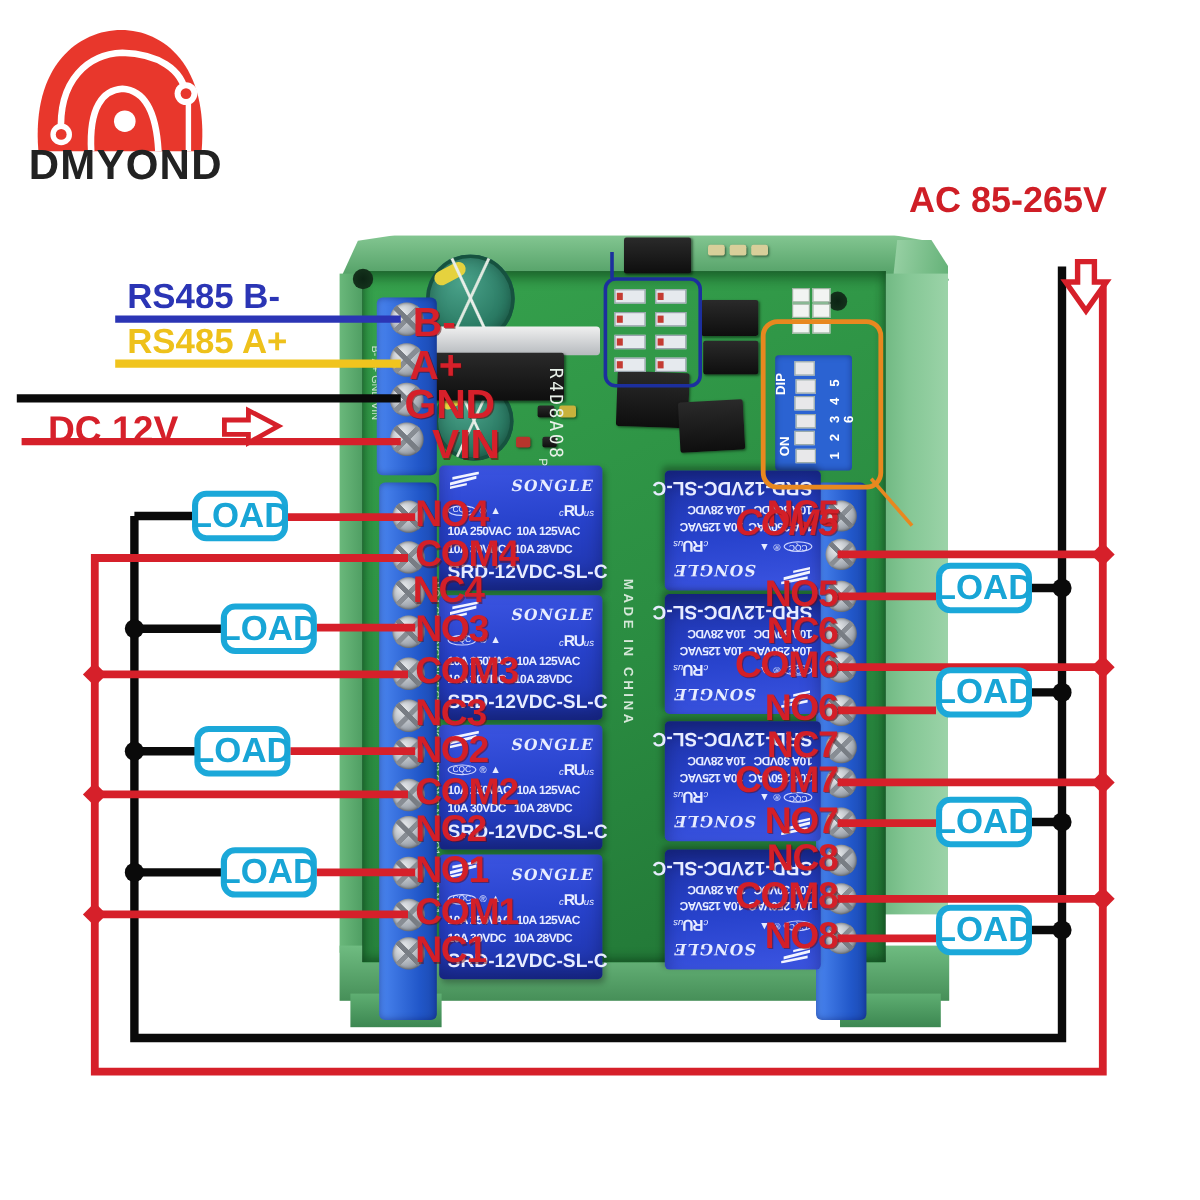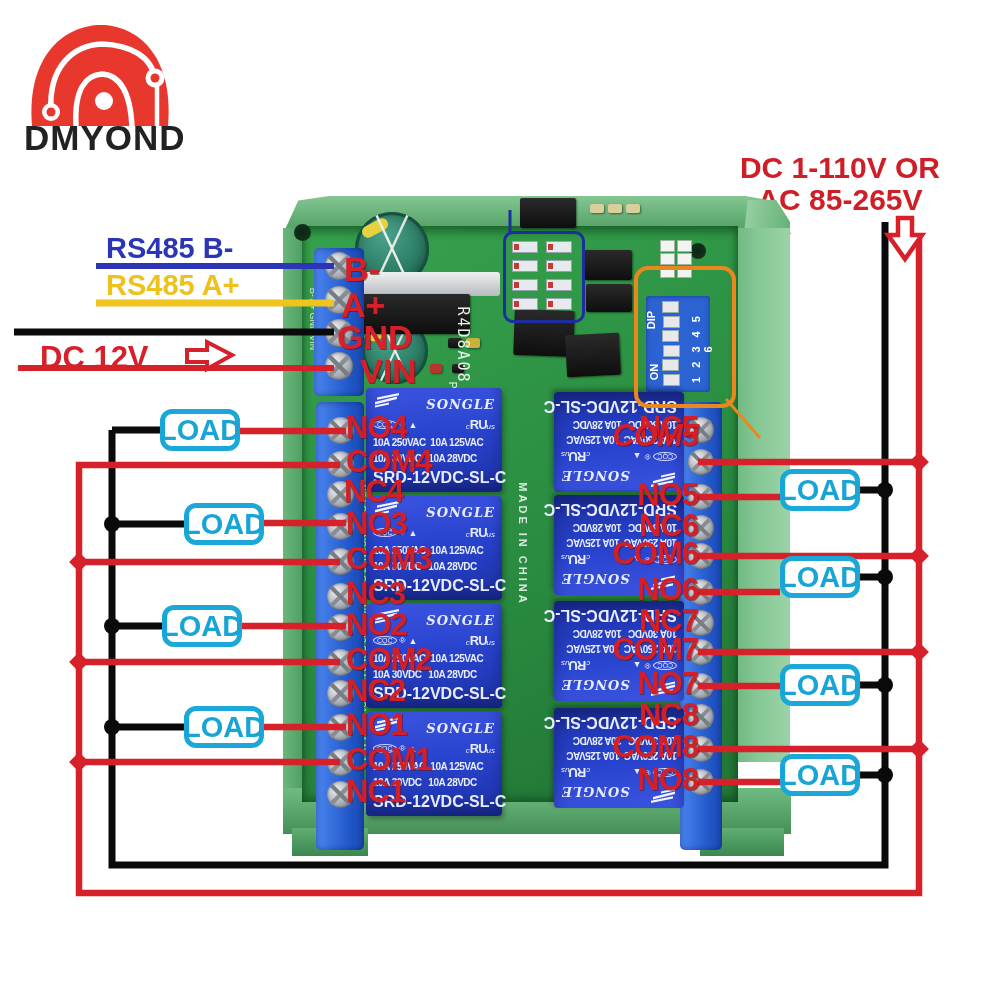--- a/index.html
+++ b/index.html
@@ -108,21 +108,20 @@
       <circle cx="33" cy="100" r="9" fill="#fff"></circle>
         <circle cx="33" cy="100" r="4.5" fill="#e8372c"></circle>
       <circle cx="137" cy="66" r="9.5" fill="#fff"></circle>
         <circle cx="137" cy="66" r="4.5" fill="#e8372c"></circle>
       <circle cx="86" cy="89" r="9" fill="#fff"></circle>
     </svg>
   </div>
   <div class="brand-text">DMYOND</div>
 
   <div class="pwr-note">
-    <div>DC 1-110V OR</div>
     <div>AC 85-265V</div>
   </div>
 
   <div class="housing-top"></div>
   <div class="housing-corner"></div>
   <div class="housing-left"></div>
   <div class="housing-right"></div>
   <div class="housing-bottom"></div>
   <div class="foot" style="left:292px;width:76px;"></div>
   <div class="foot" style="left:700px;width:84px;"></div>

